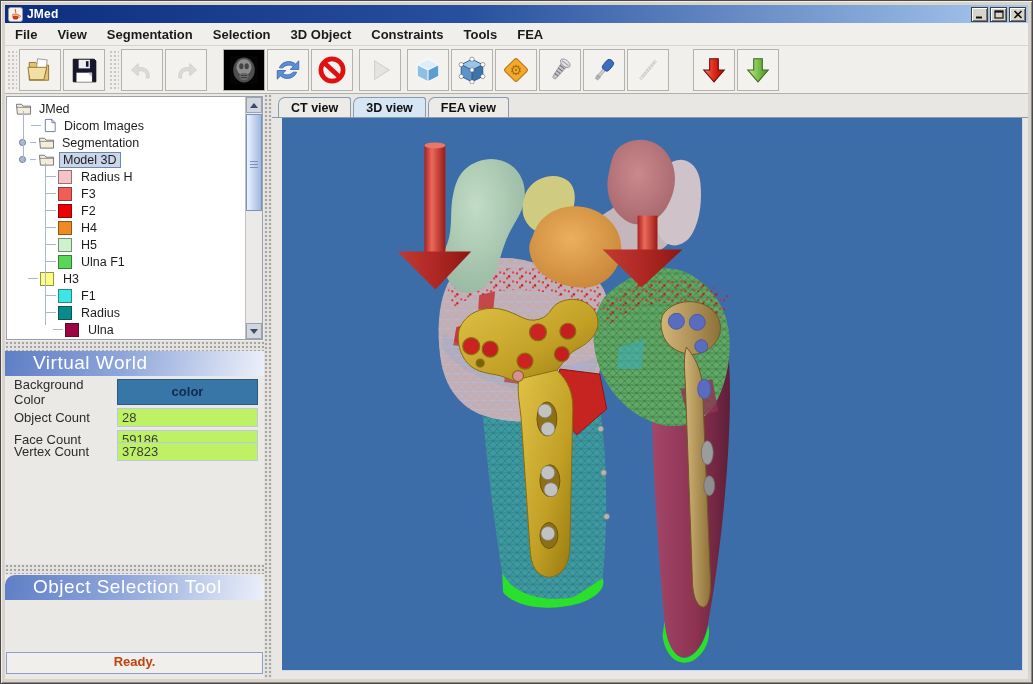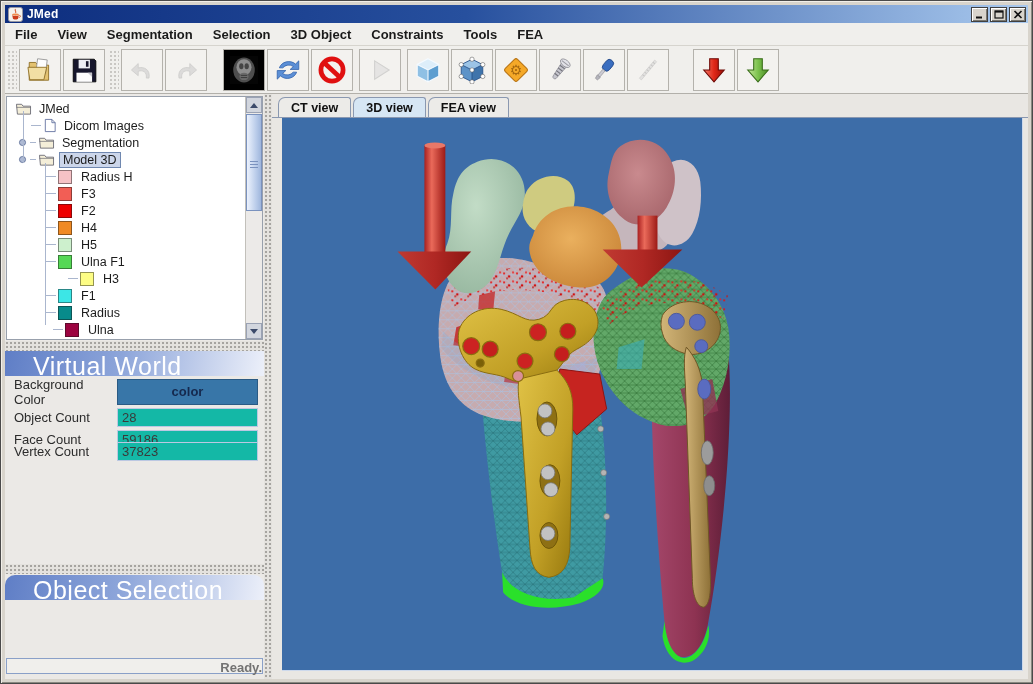--- a/index.html
+++ b/index.html
@@ -66,30 +66,30 @@
     border:1px solid #7a92be;
     }
   .sb-grip { position:absolute; left:3px; right:3px; top:46px; height:8px;
     background:repeating-linear-gradient(to bottom,#7a92be 0 1px, transparent 1px 3px); }
 
   
   .h-splitter { position:absolute; left:0; right:0; height:10px; background:#e4e2de;
     background-image:radial-gradient(#a6a4a0 26%, transparent 28%); background-size:4px 4px; }
   .panel-header { position:absolute; left:0; right:0; height:38px;
     background:linear-gradient(100deg,#5f7ec6 0%, #8ea6da 45%, #eef1fa 100%);
-    color:#fff; font-size:25px; padding:1px 16px 0 28px; letter-spacing:.5px; }
+    color:#fff; font-size:19px; padding:1px 16px 0 28px; letter-spacing:.5px; }
   .vw-body { position:absolute; left:0; right:0; background:#ebe9e6; }
   .vw-row { position:absolute; left:0; right:0; display:flex; align-items:center; }
   .vw-label { width:112px; padding-left:9px; font-size:13px; color:#2c2c2c; }
-  .vw-field { width:141px; height:19px; background:#14b8a6; border:1px solid #bcc8e2;
+  .vw-field { width:141px; height:19px; background:#bef264; border:1px solid #bcc8e2;
     font-size:13px; color:#3a3a3a; padding:1px 4px 0; }
   .color-btn { width:141px; height:26px; background:#3876a8; border:1px solid #2a5a84;
     color:#15294e; font-size:13px; font-weight:bold; text-align:center; padding-top:4px; }
-  .status-bar { position:absolute; left:1px; right:1px; bottom:5px; height:16px; background:#f0efec;
-    border:1px solid #8aa0c8; text-align:right; font-size:13px; font-weight:bold; color:#737373; padding-top:1px; }
+  .status-bar { position:absolute; left:1px; right:1px; bottom:5px; height:22px; background:#f0efec;
+    border:1px solid #8aa0c8; text-align:center; font-size:13px; font-weight:bold; color:#c2410c; padding-top:1px; }
 
   
   .tabs { position:absolute; left:6px; top:3px; height:31px; display:flex; }
   .tab { height:21px; padding:3px 12px 0; font-size:12.5px; font-weight:bold; color:#111;
     background:#ecebe8; border:1px solid #8a98b0; border-bottom:none; border-radius:7px 3px 0 0; margin-right:2px; }
   .tab.active { background:#d6e6f4; }
   .tab-line { position:absolute; left:0; right:0; top:23px; height:1px; background:#8a98b0; }
   .viewport { position:absolute; left:10px; top:24px; right:5px; bottom:8px; background:#3d6da8;
     border-bottom:1px solid #cdd9ec; border-right:1px solid #cdd9ec; }
   .viewport svg { width:100%; height:100%; display:block; }
@@ -359,21 +359,21 @@
           <div class="trow" style="padding-left:39px">
             <span class="stub"></span>
             <span class="swatch" style="background: rgb(205, 240, 205);"></span>
             <span class="lbl">H5</span>
           </div>
           <div class="trow" style="padding-left:39px">
             <span class="stub"></span>
             <span class="swatch" style="background: rgb(85, 216, 85);"></span>
             <span class="lbl">Ulna F1</span>
           </div>
-          <div class="trow" style="padding-left:61px">
+          <div class="trow" style="padding-left:21px">
             <span class="stub"></span>
             <span class="swatch" style="background: rgb(253, 253, 132);"></span>
             <span class="lbl">H3</span>
           </div>
           <div class="trow" style="padding-left:39px">
             <span class="stub"></span>
             <span class="swatch" style="background: rgb(60, 230, 230);"></span>
             <span class="lbl">F1</span>
           </div>
           <div class="trow" style="padding-left:39px">

